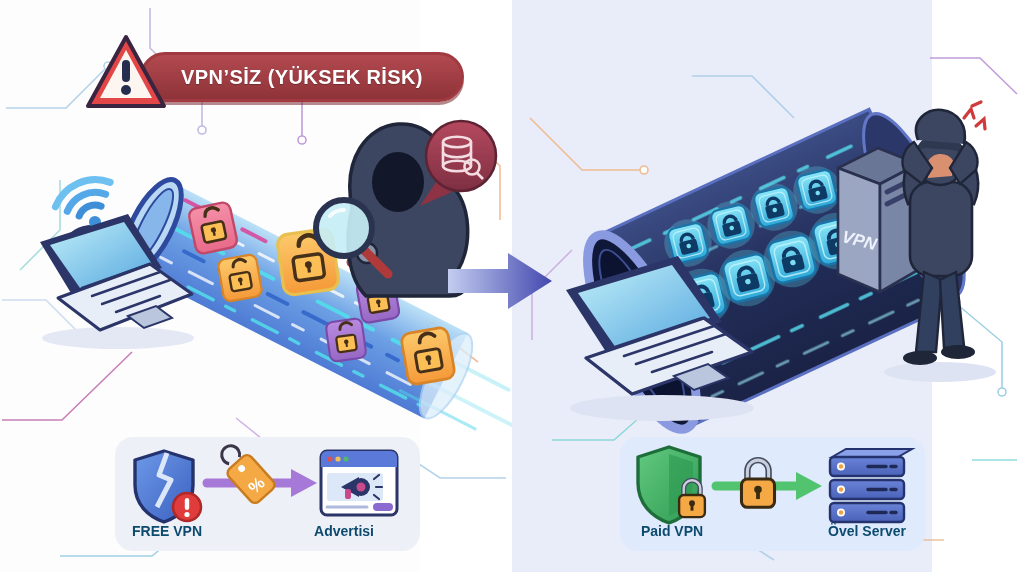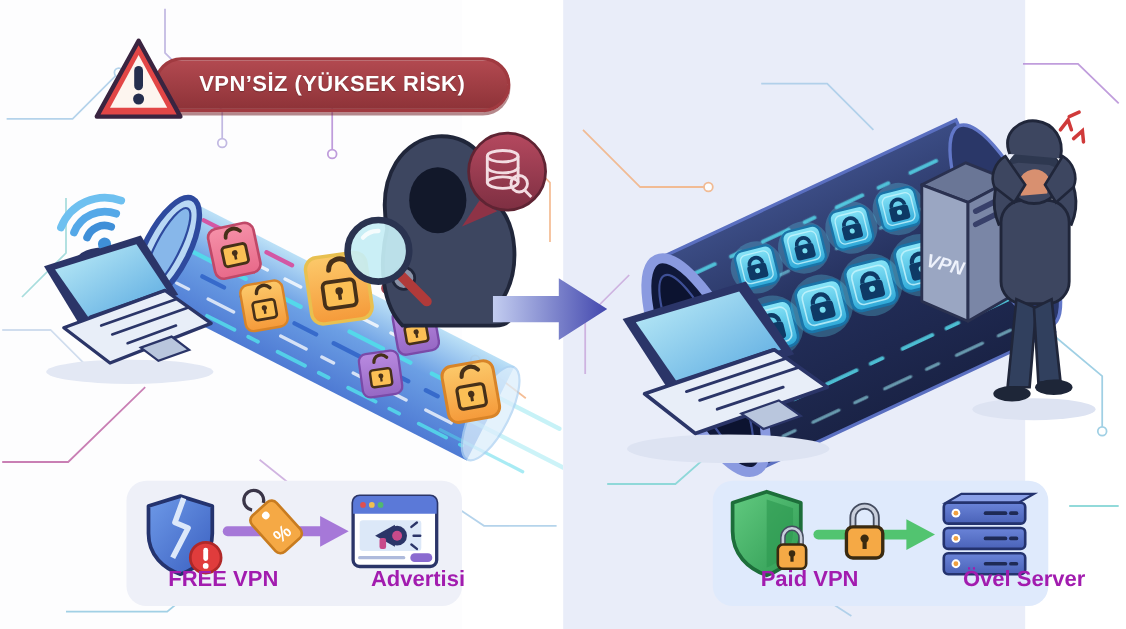--- a/index.html
+++ b/index.html
@@ -24,21 +24,21 @@
   }
   .banner-icon { position:absolute; z-index:6; }
   .warn-pos   { left:84px;  top:32px; }
 
   .info-card { position:absolute; border-radius:18px; z-index:4; }
   .card-left  { left:115px; top:437px; width:305px; height:114px; background:#eef0f8; }
   .card-right { left:630px; top:437px; width:305px; height:114px; background:#dfeafc; }
   .card-svg { position:absolute; top:0; left:0; width:305px; height:114px; }
   .card-label {
     position:absolute; bottom:12px; transform:translateX(-50%);
-    font-weight:bold; font-size:20px; color:#a21caf; white-space:nowrap;margin-left:36px;
+    font-weight:bold; font-size:14px; color:#0c4a6e; white-space:nowrap;
   }
   .center-arrow { position:absolute; left:448px; top:248px; z-index:5; }
 </style>
 </head>
 <body>
 
 <div class="canvas">
 
   <div class="half left">
     <svg class="scene" viewBox="0 0 512 572">
@@ -372,21 +372,21 @@
         <ellipse cx="408" cy="358" rx="17" ry="7" fill="#1e2638"></ellipse>
         <ellipse cx="446" cy="352" rx="17" ry="7" fill="#1e2638"></ellipse>
         <g stroke="#d03a3a" stroke-width="3.2" fill="none" stroke-linecap="round">
           <path d="M 452,118 l 7,-9 l 3,9"></path>
           <path d="M 464,126 l 8,-7 l 1,10"></path>
           <path d="M 460,106 l 9,-4"></path>
         </g>
       </g>
     </svg>
 
-    <div class="info-card card-right" style="left:136px;">
+    <div class="info-card card-right" style="left:108px;">
       <svg class="card-svg" viewBox="0 0 305 114">
         <defs>
           <linearGradient id="gShG" x1="0" y1="0" x2="1" y2="1">
             <stop offset="0" stop-color="#62ca80"></stop>
               <stop offset="1" stop-color="#2e9a52"></stop>
           </linearGradient>
           <linearGradient id="gSrv" x1="0" y1="0" x2="0" y2="1">
             <stop offset="0" stop-color="#6a84d8"></stop>
               <stop offset="1" stop-color="#4a62b8"></stop>
           </linearGradient>

